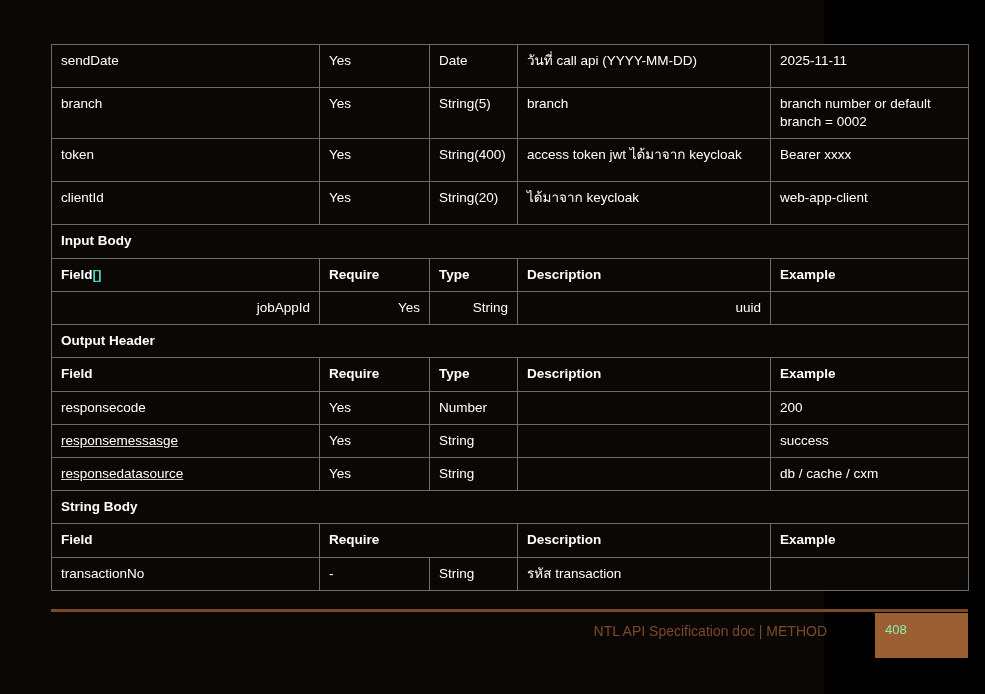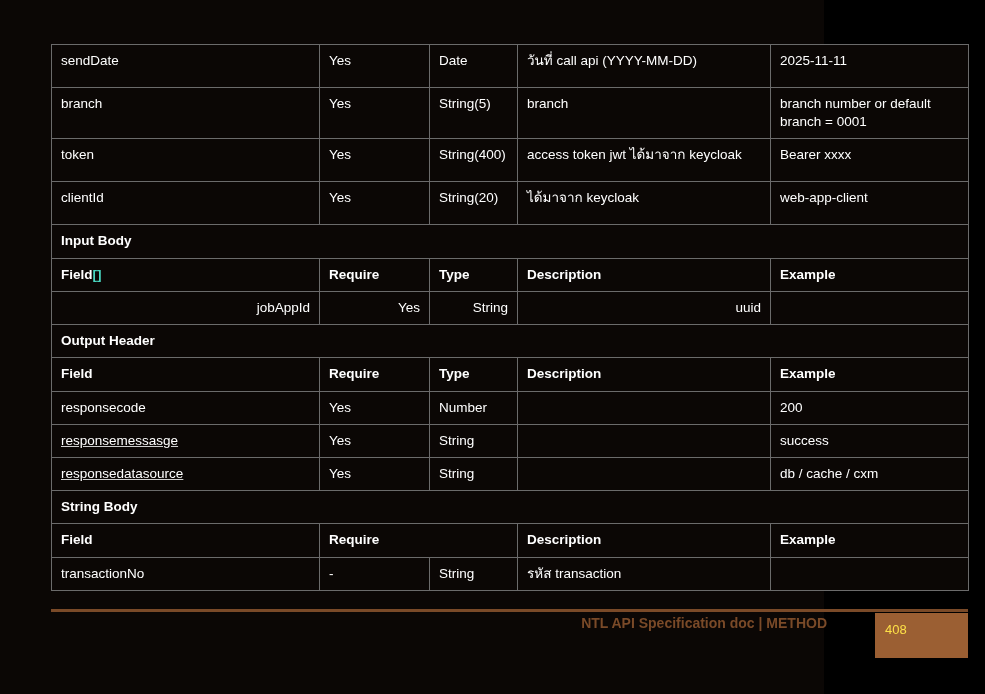--- a/index.html
+++ b/index.html
@@ -86,40 +86,40 @@
   .footer {
     position: absolute;
     left: 51px;
     top: 613px;
     width: 917px;
     height: 45px;
   }
   .footer-title {
     position: absolute;
     right: 141px;
-    top: 2px;
+    top: 10px;
     font-size: 14px;
-    font-weight: bold;
+    font-weight: normal;
     color: #7a4a28;
     white-space: nowrap;
   }
   .page-num-box {
     position: absolute;
     right: 0px;
     top: 0px;
     width: 93px;
     height: 45px;
     background: #9b5f33;
   }
   .page-num {
     position: absolute;
     left: 10px;
     top: 9px;
     font-size: 13px;
-    color: #fde047;
+    color: #86efac;
   }
 </style>
 </head>
 <body>
 
 <div class="page">
 
   <div class="doc">
 
     <table class="spec">
@@ -136,21 +136,21 @@
           <td>Yes</td>
           <td>Date</td>
           <td>วันที่ call api (YYYY-MM-DD)</td>
           <td>2025-11-11</td>
         </tr>
         <tr class="row-tall">
           <td>branch</td>
           <td>Yes</td>
           <td>String(5)</td>
           <td>branch</td>
-          <td>branch number or default branch = 0001</td>
+          <td>branch number or default branch = 0002</td>
         </tr>
         <tr class="row-tall">
           <td>token</td>
           <td>Yes</td>
           <td>String(400)</td>
           <td>access token jwt ได้มาจาก keycloak</td>
           <td class="cell-muted">Bearer xxxx</td>
         </tr>
         <tr class="row-tall">
           <td>clientId</td>

